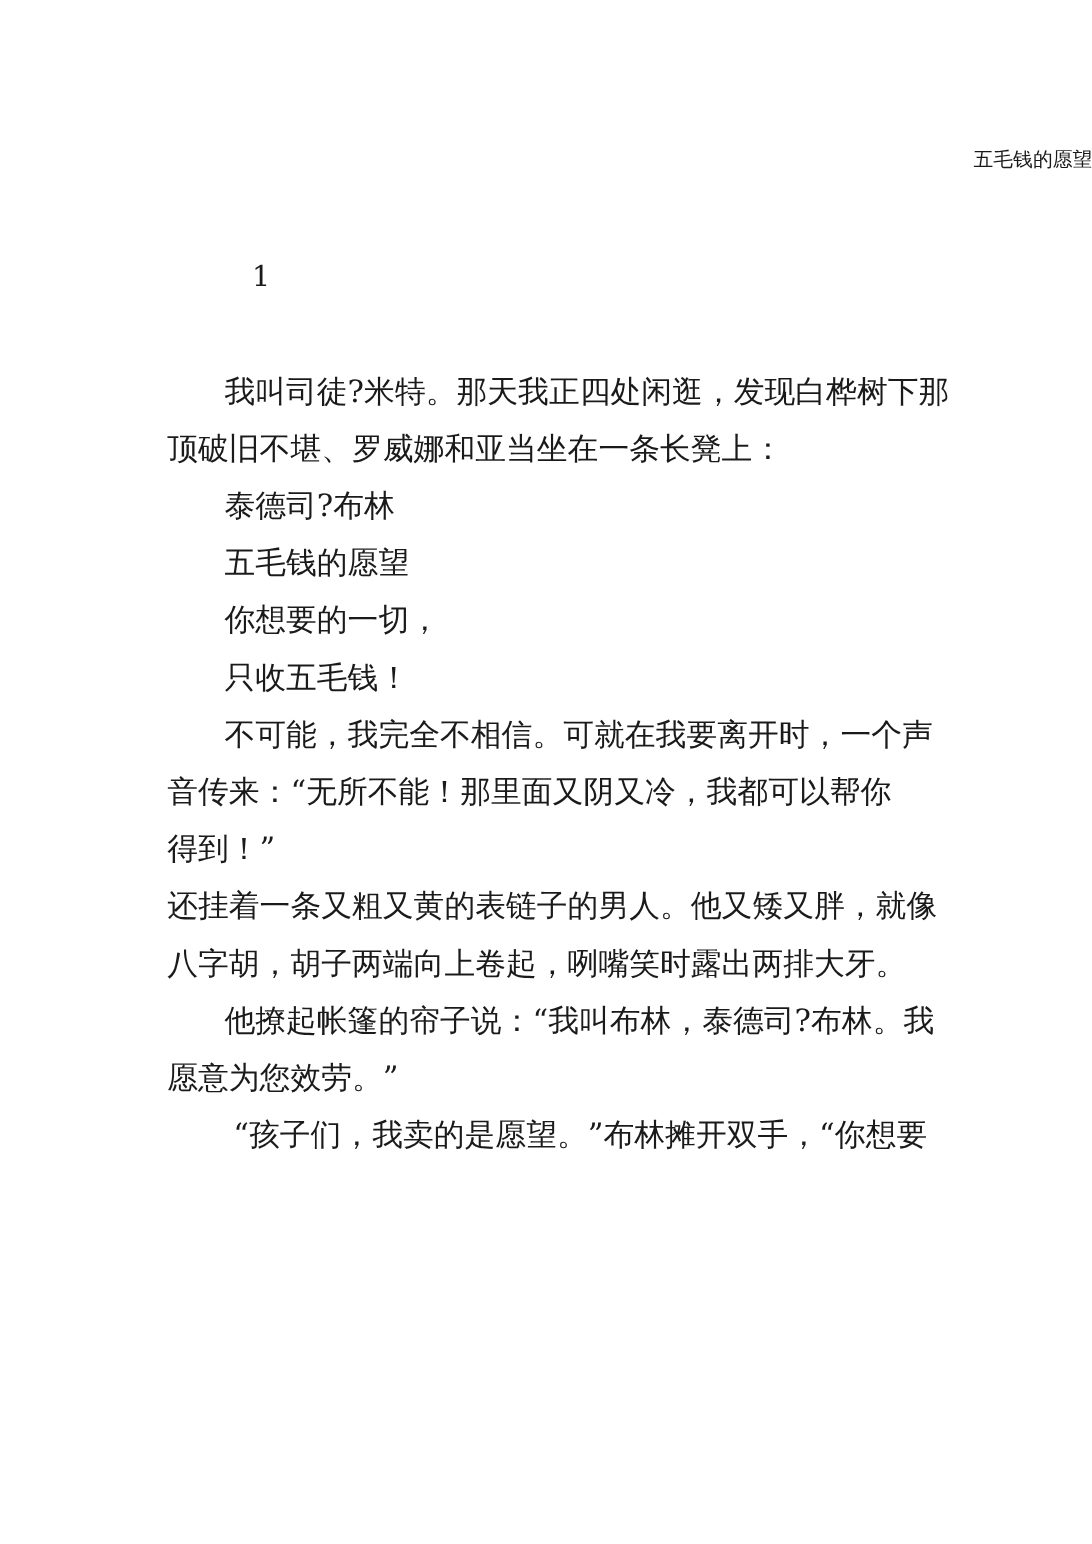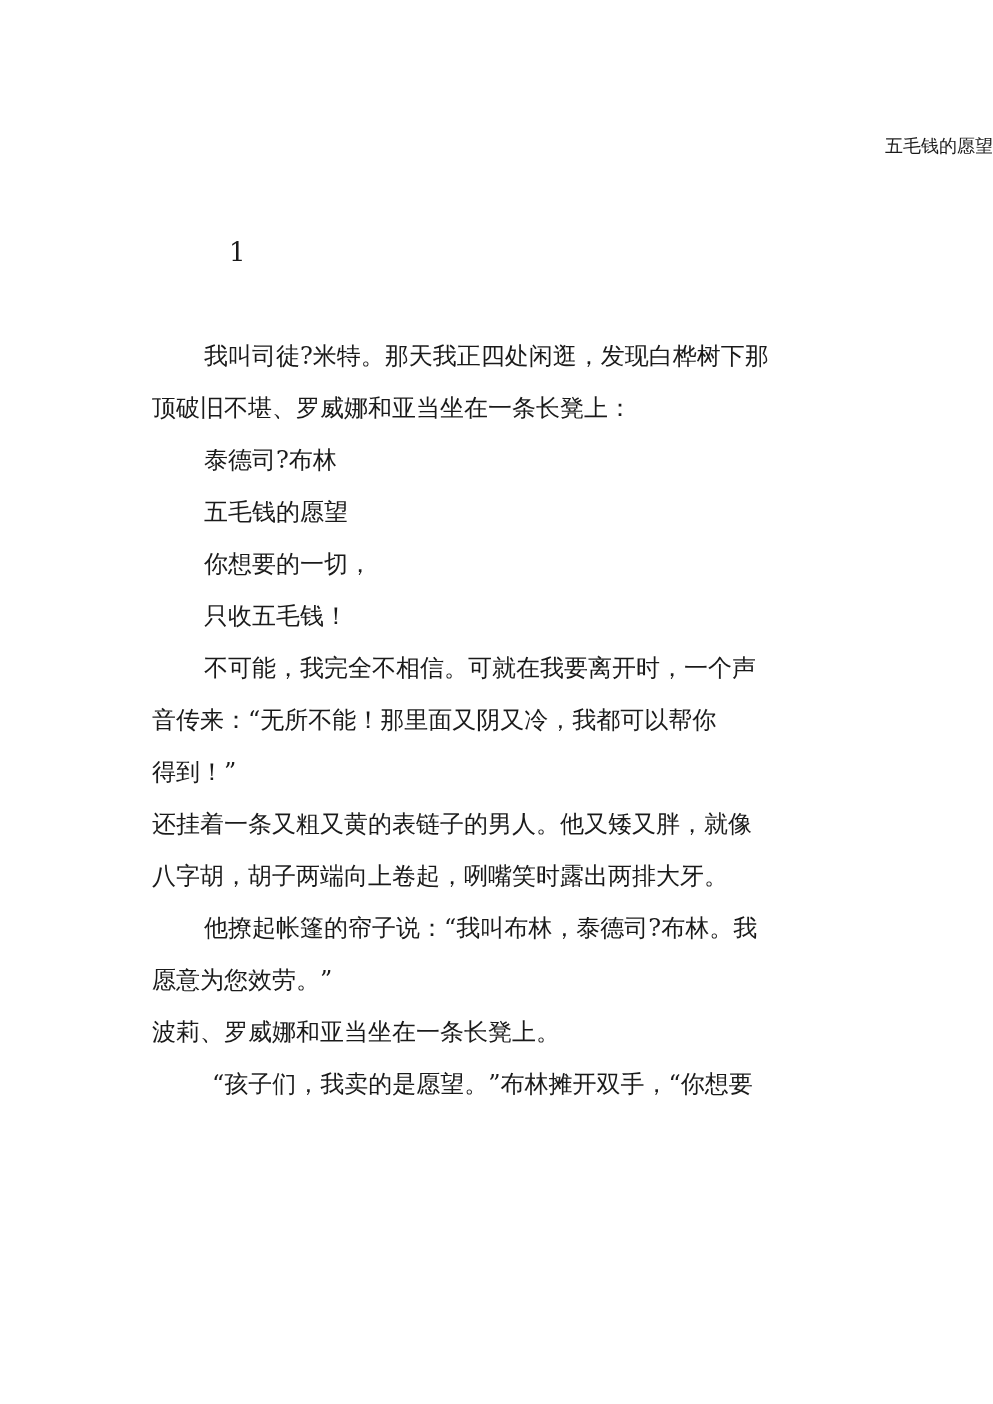--- a/index.html
+++ b/index.html
@@ -36,21 +36,21 @@
       top: 236px;
       left: 229px;
       font-size: 26px;
       line-height: 32px;
     }
     .body {
       position: absolute;
       top: 330px;
       left: 152px;
       width: 680px;
-      font-size: 24px;
+      font-size: 28px;
       line-height: 52px;
     }
     .line {
       display: block;
       white-space: nowrap;
       height: 52px;
     }
     .indent {
       padding-left: 52px;
     }
@@ -72,16 +72,15 @@
     <span class="line indent">五毛钱的愿望</span>
     <span class="line indent">你想要的一切，</span>
     <span class="line indent">只收五毛钱！</span>
     <span class="line indent">不可能，我完全不相信。可就在我要离开时，一个声</span>
     <span class="line">音传来：“无所不能！那里面又阴又冷，我都可以帮你</span>
     <span class="line">得到！”</span>
     <span class="line">还挂着一条又粗又黄的表链子的男人。他又矮又胖，就像</span>
     <span class="line">八字胡，胡子两端向上卷起，咧嘴笑时露出两排大牙。</span>
     <span class="line indent">他撩起帐篷的帘子说：“我叫布林，泰德司?布林。我</span>
     <span class="line">愿意为您效劳。”</span>
-    <span class="line">波莉、罗威娜和亚当坐在一条长凳上。</span>
     <span class="line indent-q">“孩子们，我卖的是愿望。”布林摊开双手，“你想要</span>
   </div>
 </div>
 
 </body></html>

